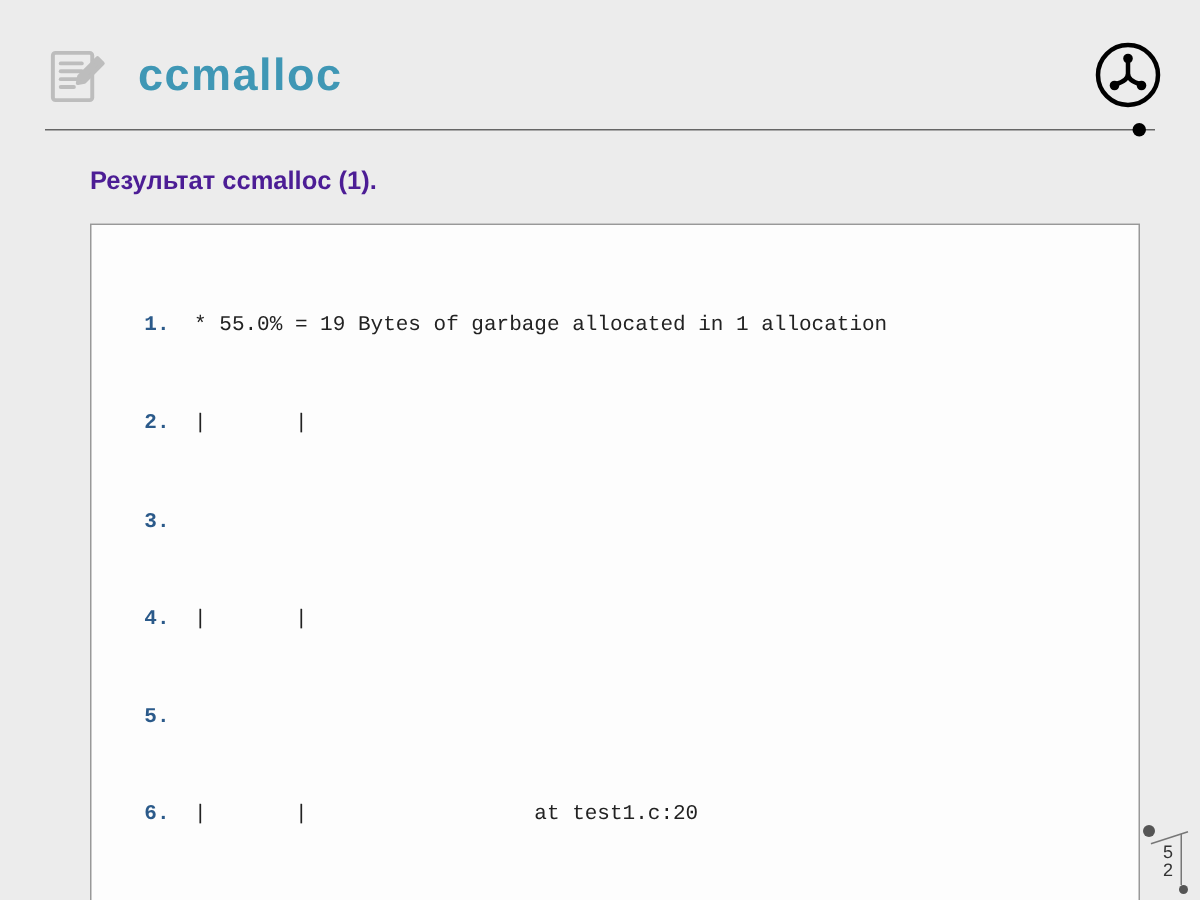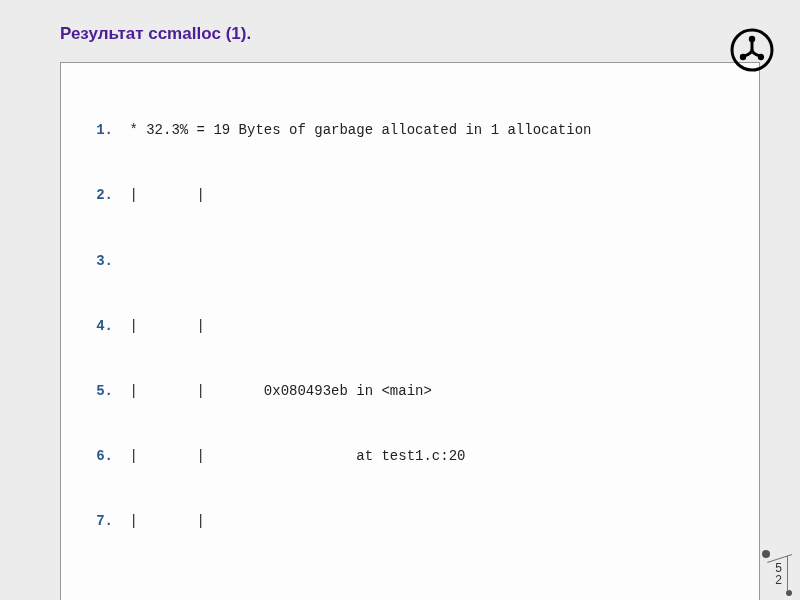--- a/index.html
+++ b/index.html
@@ -149,40 +149,59 @@
     line-height: 12px;
     color: #333;
     text-align: center;
   }
 </style>
 </head>
 <body>
 
 <div class="slide">
 
+  <div class="header">
+    <div class="title-row">
+      <span class="edit-icon">
+        <svg viewBox="0 0 48 48" width="42" height="42" fill="none" stroke="#bdbdbd" stroke-width="3" stroke-linecap="round" stroke-linejoin="round">
+          <rect x="6" y="6" width="30" height="36" rx="2"></rect>
+          <line x1="12" y1="14" x2="28" y2="14"></line>
+          <line x1="12" y1="20" x2="28" y2="20"></line>
+          <line x1="12" y1="26" x2="28" y2="26"></line>
+          <line x1="12" y1="32" x2="22" y2="32"></line>
+          <path d="M40 10 L44 14 L30 28 L25 29 L26 24 Z" fill="#bdbdbd" stroke="#bdbdbd"></path>
+        </svg>
+      </span>
+      <span class="slide-title">ccmalloc</span>
+    </div>
+    <div class="hr-wrap">
+      <div class="hr-line"></div>
+      <div class="hr-dot"></div>
+    </div>
+  </div>
 
   <span class="corner-icon">
     <svg viewBox="0 0 48 48" width="48" height="48">
       <circle cx="24" cy="24" r="20" fill="none" stroke="#000" stroke-width="3"></circle>
       <circle cx="24" cy="13" r="3.2" fill="#000"></circle>
       <circle cx="15" cy="31" r="3.2" fill="#000"></circle>
       <circle cx="33" cy="31" r="3.2" fill="#000"></circle>
       <path d="M24 16 L24 23 M24 23 Q24 28 16 30 M24 23 Q24 28 32 30" fill="none" stroke="#000" stroke-width="3" stroke-linecap="round"></path>
     </svg>
   </span>
 
   <div class="body">
     <div class="subtitle">Результат ccmalloc (1).</div>
 
     <div class="code-box">
-      <div class="code-line"><span class="ln">1.</span><span class="lc"> * 32.3% = 19 Bytes of garbage allocated in 1 allocation</span></div>
+      <div class="code-line"><span class="ln">1.</span><span class="lc"> * 55.0% = 19 Bytes of garbage allocated in 1 allocation</span></div>
       <div class="code-line"><span class="ln">2.</span><span class="lc"> |       |</span></div>
       <div class="code-line"><span class="ln">3.</span></div>
       <div class="code-line"><span class="ln">4.</span><span class="lc"> |       |</span></div>
-      <div class="code-line"><span class="ln">5.</span><span class="lc"> |       |       0x080493eb in &lt;main&gt;</span></div>
+      <div class="code-line"><span class="ln">5.</span></div>
       <div class="code-line"><span class="ln">6.</span><span class="lc"> |       |                  at test1.c:20</span></div>
       <div class="code-line"><span class="ln">7.</span><span class="lc"> |       |</span></div>
       
       
       
       
       
     </div>
   </div>
 

